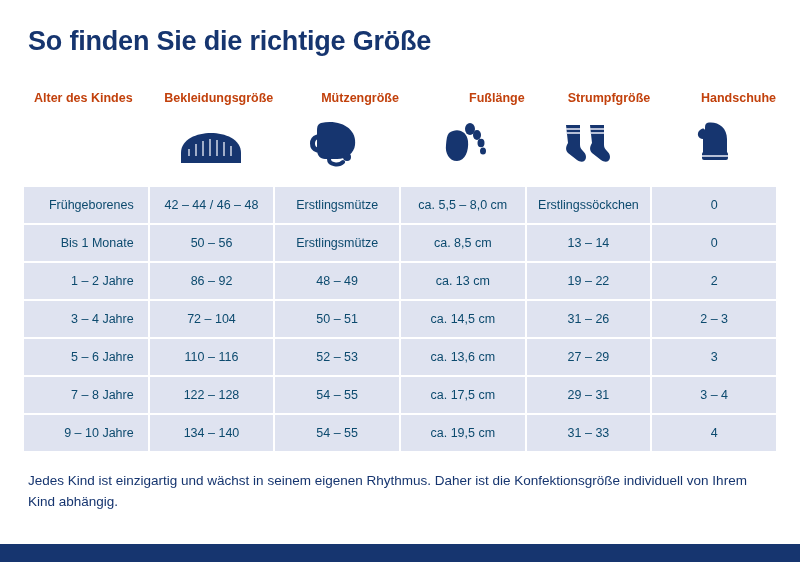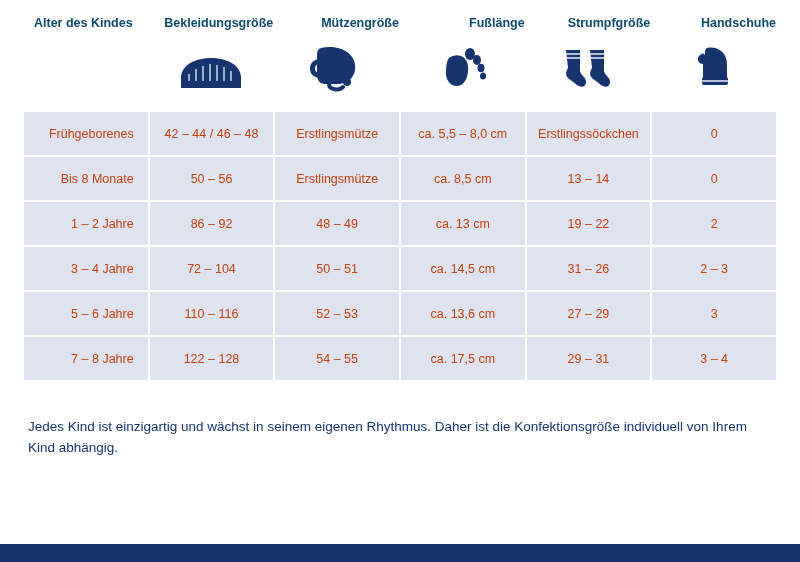--- a/index.html
+++ b/index.html
@@ -48,69 +48,70 @@
     vertical-align: top;
     text-align: right;
     position: relative;
   }
   .hdr-cell.first {
     text-align: left;
   }
   .hdr-label {
     font-size: 12.5px;
     font-weight: bold;
-    color: #0c4a6e;
+    color: #c2410c;
     padding-top: 14px;
     line-height: 1.25;
   }
   .hdr-cell.first .hdr-label {
     padding-left: 10px;
   }
   .hdr-icon {
     display: flex;
     align-items: flex-end;
     justify-content: center;
     height: 56px;
     margin-top: 4px;
   }
   .body-cell {
     background: #dfe3f0;
-    height: 43px;
+    height: 36px;
     text-align: center;
     font-size: 12.5px;
-    color: #c2410c;
+    color: #0c4a6e;
     vertical-align: middle;
   }
   .body-cell.first {
     text-align: right;
     padding-right: 14px;
     font-weight: normal;
   }
   .footnote {
-    margin-top: 35px;
+    margin-top: 18px;
     padding-left: 6px;
     font-size: 13.5px;
     line-height: 1.55;
     color: #16356f;
     max-width: 740px;
   }
   .bottom-bar {
     position: absolute;
     left: 0;
     bottom: 0;
     width: 800px;
     height: 18px;
     background: #16356f;
   }
 </style>
 </head>
 <body>
 
 <div class="page">
 
+  <div class="title">So finden Sie die richtige Größe</div>
 
   <table class="size-table">
     <thead>
       <tr>
         <th class="hdr-cell first">
           <div class="hdr-label">Alter des Kindes</div>
         </th>
         <th class="hdr-cell">
           <div class="hdr-label">Bekleidungsgröße</div>
           <div class="hdr-icon">
@@ -184,21 +185,21 @@
     <tbody>
       <tr>
         <td class="body-cell first">Frühgeborenes</td>
         <td class="body-cell">42 – 44 / 46 – 48</td>
         <td class="body-cell">Erstlingsmütze</td>
         <td class="body-cell">ca. 5,5 – 8,0 cm</td>
         <td class="body-cell">Erstlingssöckchen</td>
         <td class="body-cell">0</td>
       </tr>
       <tr>
-        <td class="body-cell first">Bis 8 Monate</td>
+        <td class="body-cell first">Bis 1 Monate</td>
         <td class="body-cell">50 – 56</td>
         <td class="body-cell">Erstlingsmütze</td>
         <td class="body-cell">ca. 8,5 cm</td>
         <td class="body-cell">13 – 14</td>
         <td class="body-cell">0</td>
       </tr>
       <tr>
         <td class="body-cell first">1 – 2 Jahre</td>
         <td class="body-cell">86 – 92</td>
         <td class="body-cell">48 – 49</td>
@@ -223,19 +224,27 @@
         <td class="body-cell">3</td>
       </tr>
       <tr>
         <td class="body-cell first">7 – 8 Jahre</td>
         <td class="body-cell">122 – 128</td>
         <td class="body-cell">54 – 55</td>
         <td class="body-cell">ca. 17,5 cm</td>
         <td class="body-cell">29 – 31</td>
         <td class="body-cell">3 – 4</td>
       </tr>
+      <tr>
+        <td class="body-cell first">9 – 10 Jahre</td>
+        <td class="body-cell">134 – 140</td>
+        <td class="body-cell">54 – 55</td>
+        <td class="body-cell">ca. 19,5 cm</td>
+        <td class="body-cell">31 – 33</td>
+        <td class="body-cell">4</td>
+      </tr>
     </tbody>
   </table>
 
   <div class="footnote">Jedes Kind ist einzigartig und wächst in seinem eigenen Rhythmus. Daher ist die Konfektionsgröße individuell von Ihrem Kind abhängig.</div>
 
   <div class="bottom-bar"></div>
 </div>
 
 </body></html>

